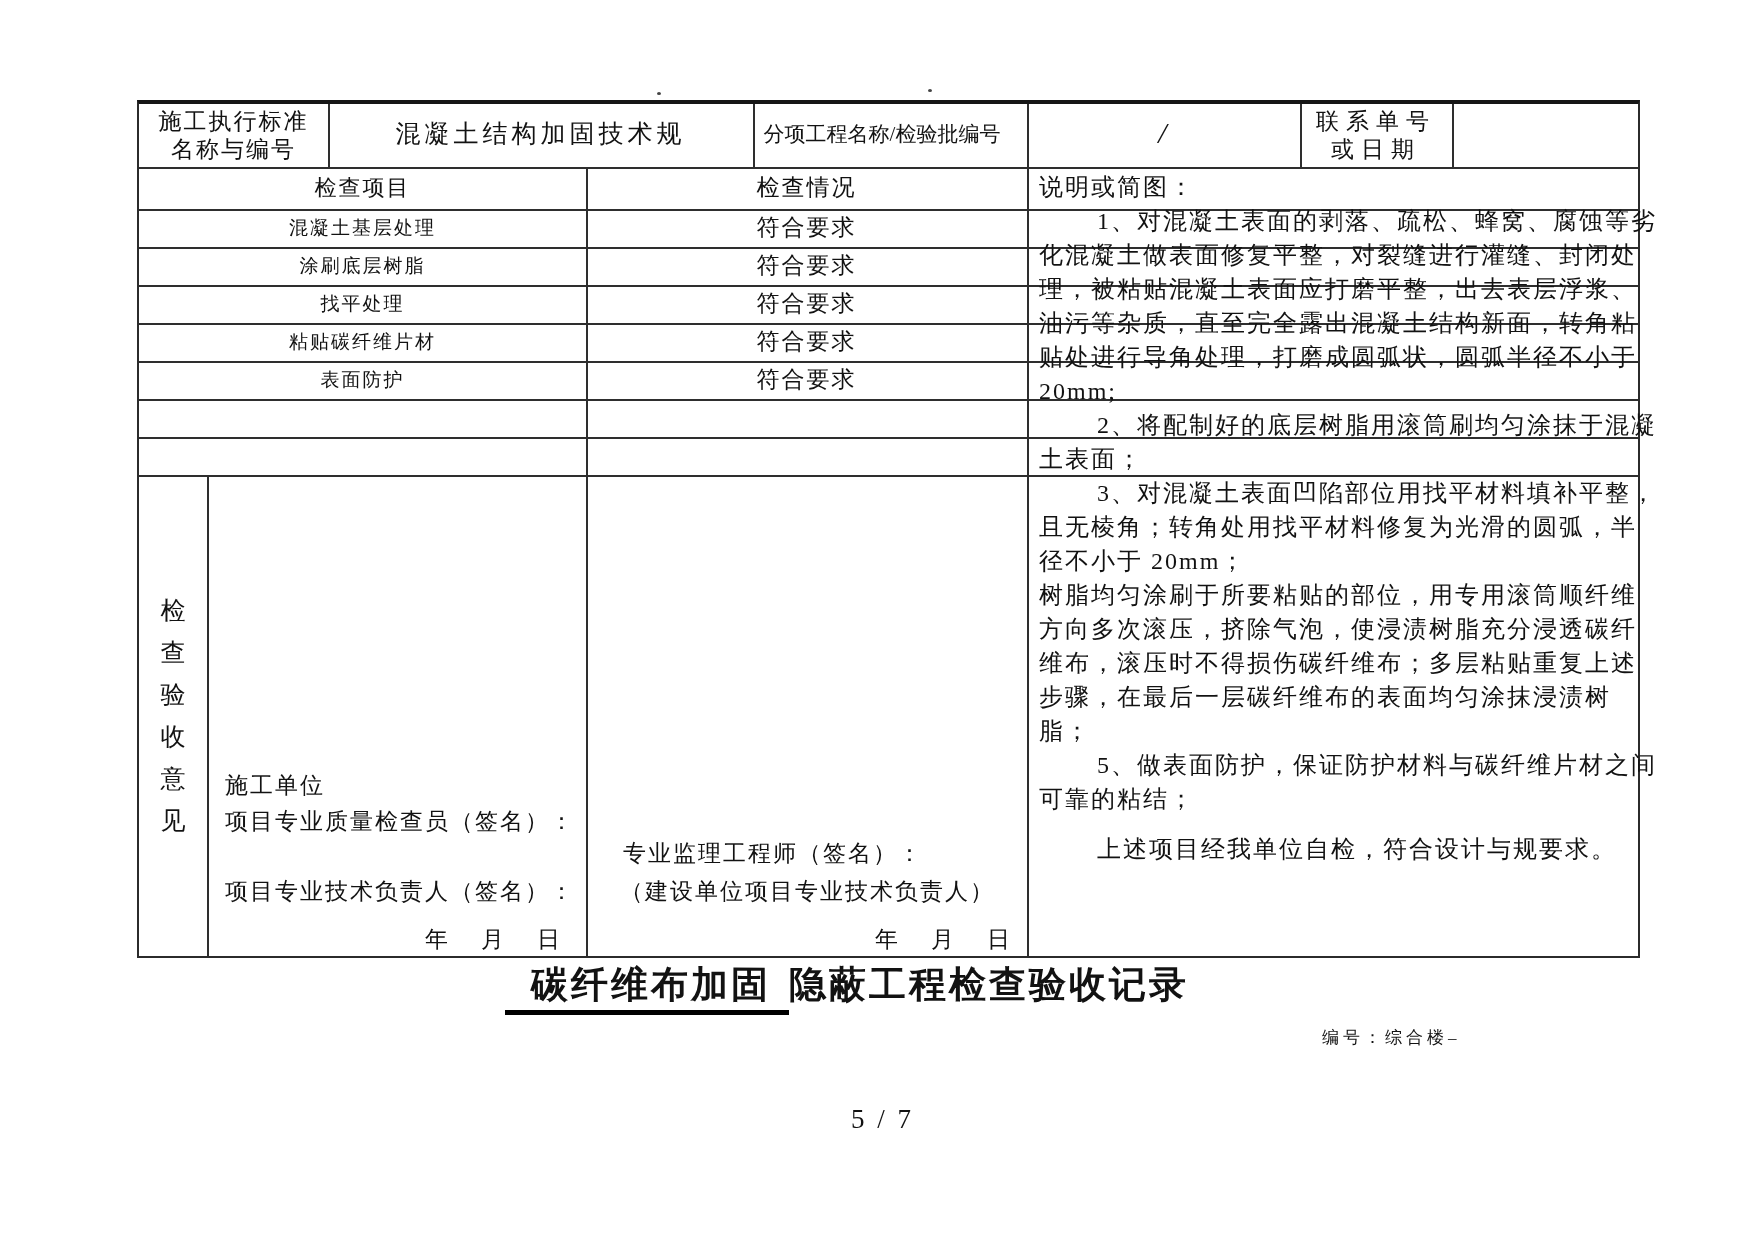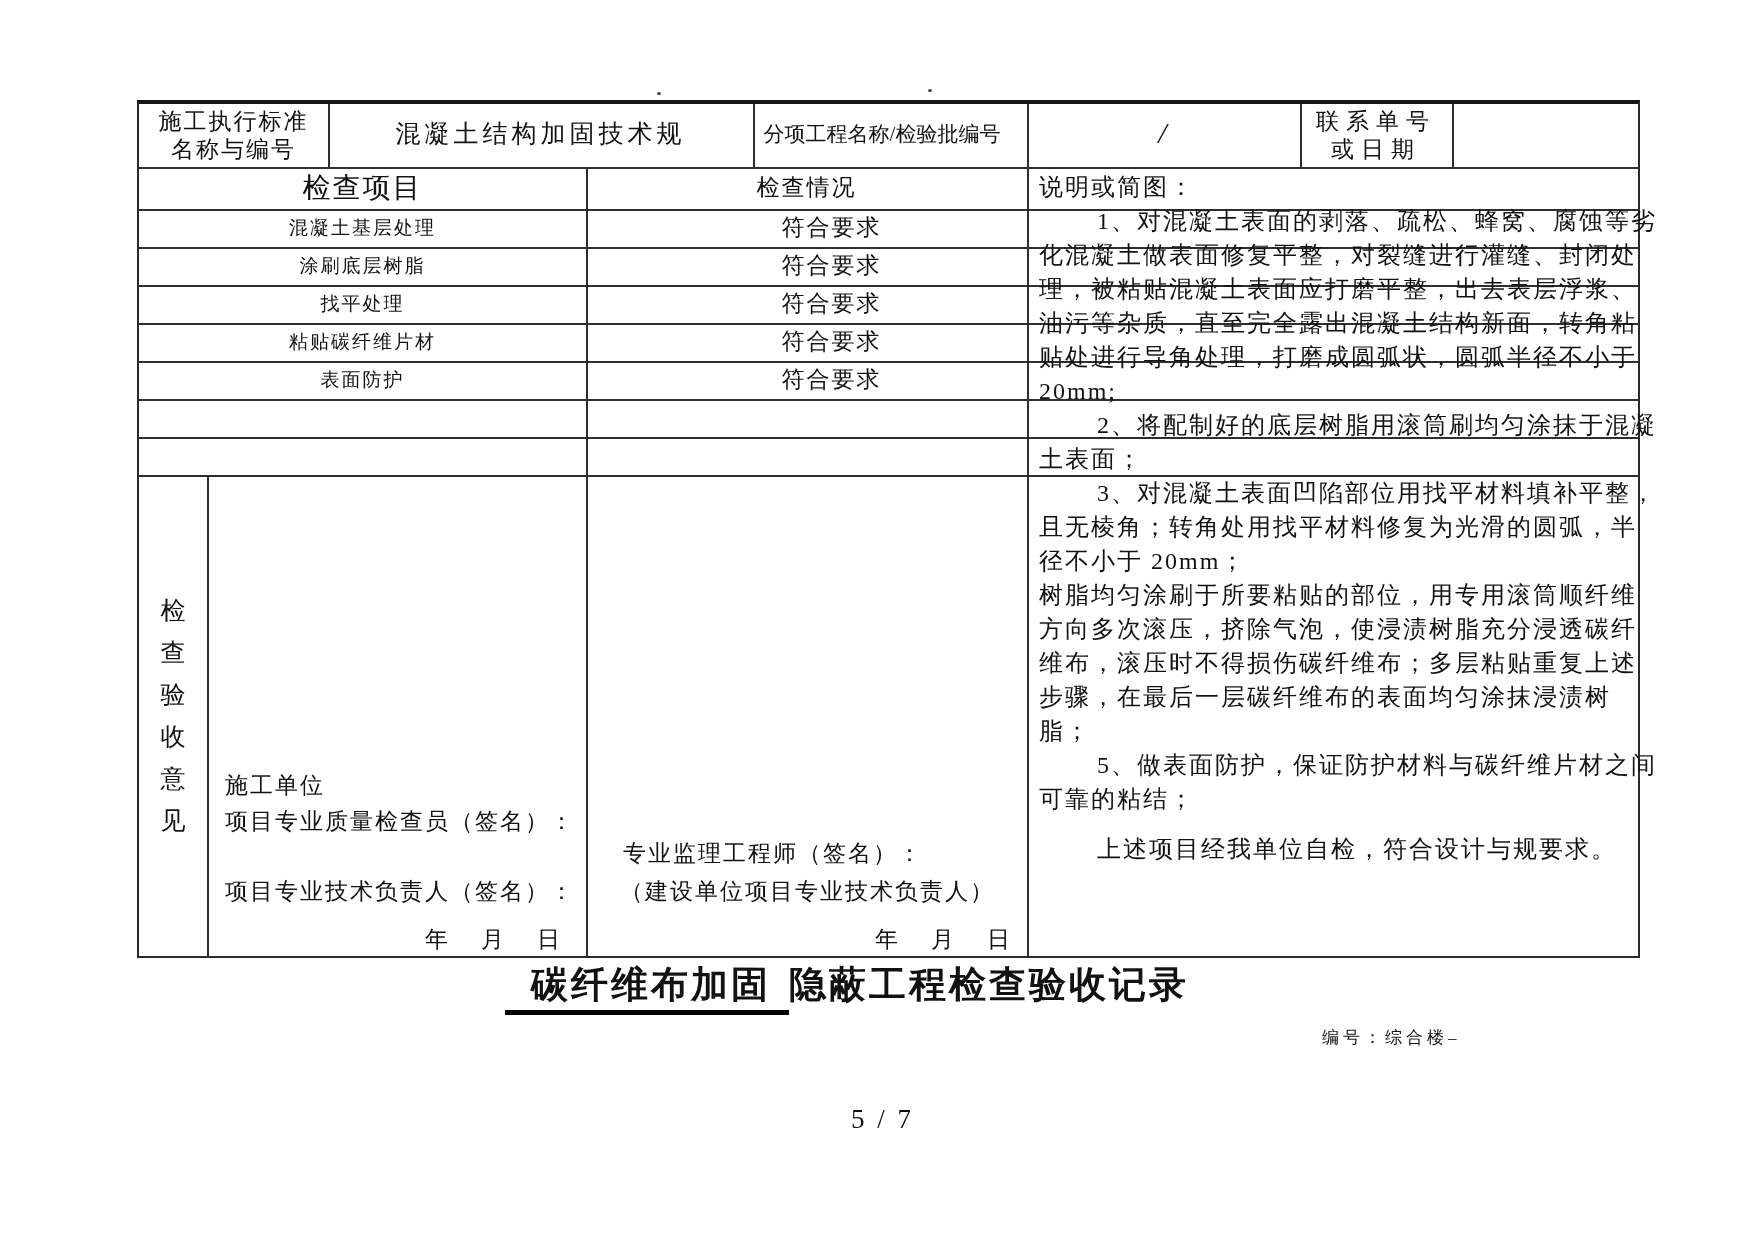--- a/index.html
+++ b/index.html
@@ -18,26 +18,26 @@
 
   
   .cell{position:absolute;text-align:center;letter-spacing:2px;}
   .hc1{left:0;top:0;width:189px;height:63px;font-size:23px;line-height:28px;padding-top:4px;box-sizing:border-box;}
   .hc2{left:189px;top:0;width:425px;height:63px;font-size:25px;line-height:60px;letter-spacing:4px;}
   .hc3{left:580px;top:0;width:326px;height:63px;font-size:21px;line-height:60px;letter-spacing:0;}
   .hc4{left:888px;top:0;width:273px;height:63px;font-size:30px;line-height:58px;font-style:italic;}
   .hc5{left:1161px;top:0;width:152px;height:63px;font-size:23px;line-height:28px;padding-top:4px;box-sizing:border-box;letter-spacing:7px;}
   .hc6{left:1313px;top:0;width:186px;height:63px;}
 
-  .ch-item{left:0;top:63px;width:447px;height:42px;font-size:28px;line-height:42px;}
+  .ch-item{left:0;top:63px;width:447px;height:42px;font-size:22px;line-height:42px;}
   .ch-status{left:447px;top:63px;width:441px;height:42px;font-size:23px;line-height:42px;}
 
   .row-item{position:absolute;left:0;width:447px;height:38px;line-height:38px;
             text-align:center;font-size:19px;letter-spacing:2px;}
-  .row-status{position:absolute;left:472px;width:441px;height:38px;line-height:38px;
+  .row-status{position:absolute;left:447px;width:441px;height:38px;line-height:38px;
             text-align:center;font-size:23px;letter-spacing:2px;}
 
   
   .opinion-label{position:absolute;left:0;top:371px;width:68px;height:481px;
                  display:flex;flex-direction:column;align-items:center;justify-content:center;}
   .vchar{font-size:25px;line-height:42px;}
   .sig{font-size:23px;letter-spacing:2px;white-space:nowrap;}
   .t-shigong{left:86px;top:666px;}
   .t-inspector{left:86px;top:702px;}
   .t-techlead{left:86px;top:772px;}

